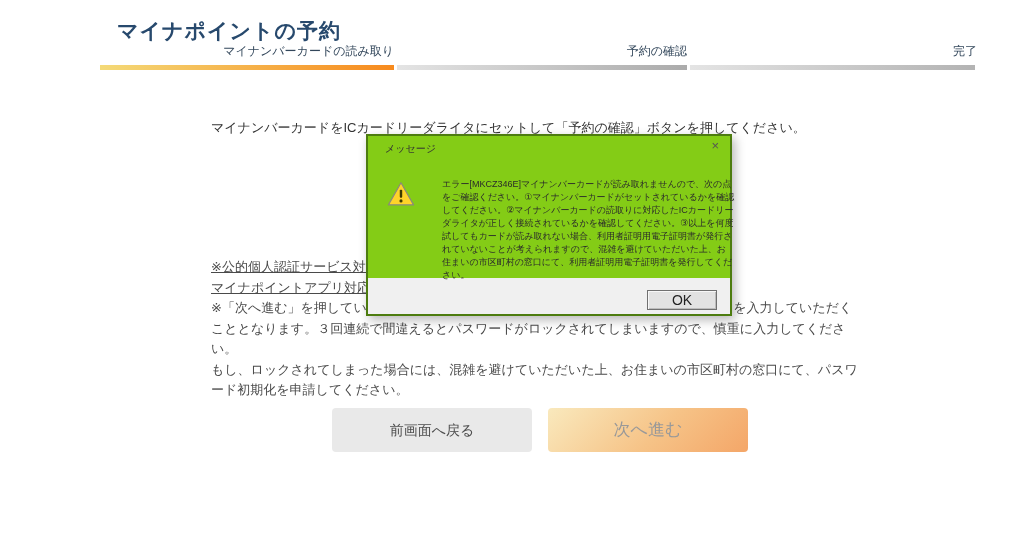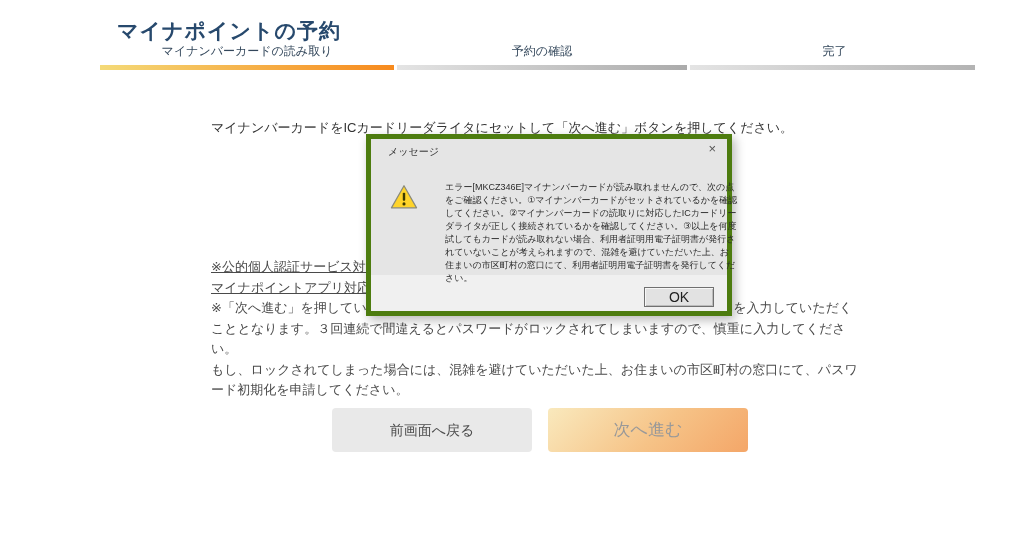--- a/index.html
+++ b/index.html
@@ -1,43 +1,43 @@
 <!DOCTYPE html>
 <html lang="ja"><head>
 <meta charset="utf-8">
 <style>
   html,body{margin:0;padding:0;background:#fff;}
   body{font-family:"Liberation Sans","DejaVu Sans",sans-serif;}
   .page{position:relative;width:1024px;height:543px;overflow:hidden;background:#fff;}
 
   .page-title{position:absolute;left:85px;top:3px;font-size:21px;font-weight:bold;color:#27496d;letter-spacing:1px;margin-left:32px;}
 
-  .step-label{position:absolute;top:43px;font-size:12px;color:#33475b;text-align:center;}
+  .step-label{position:absolute;top:43px;font-size:12px;color:#33475b;text-align:right;}
   .step-label.s1{left:100px;width:294px;}
   .step-label.s2{left:397px;width:290px;}
   .step-label.s3{left:692px;width:285px;}
 
   .bar-seg{position:absolute;top:65px;height:5px;}
   .bar-seg.s1{left:100px;width:294px;background:linear-gradient(90deg,#f4da78,#f78a1d);}
   .bar-seg.s2{left:397px;width:290px;background:linear-gradient(90deg,#e4e4e4,#ababab);}
   .bar-seg.s3{left:690px;width:285px;background:linear-gradient(90deg,#e4e4e4,#b3b3b3);}
 
   .instruction{position:absolute;left:211px;top:119px;width:660px;font-size:13px;color:#333;}
 
   .notes{position:absolute;left:211px;top:257px;width:652px;font-size:13px;line-height:20.5px;color:#4a4a4a;}
   .note-link{text-decoration:underline;color:#4a4a4a;cursor:pointer;}
   .note-para{color:#4a4a4a;}
 
   .btn{position:absolute;top:408px;width:200px;height:44px;border:none;border-radius:4px;
        font-family:inherit;cursor:pointer;text-align:center;line-height:44px;padding:0;}
   .btn-back{left:332px;background:#e9e9e9;color:#4d4d4d;font-size:14px;}
   .btn-next{left:548px;background:linear-gradient(135deg,#f9e9bd 0%,#f6c387 55%,#f4a668 100%);color:#999;font-size:17px;}
 
-  .dialog{position:absolute;left:366px;top:134px;width:366px;height:182px;background:#e5e5e5;
-          border:5px solid #4d7c0f;box-shadow:3px 4px 10px rgba(0,0,0,0.28);z-index:10;box-sizing:border-box;}
+  .dialog{position:absolute;left:366px;top:134px;width:366px;height:182px;background:#84cc16;
+          border:2px solid #4d7c0f;box-shadow:3px 4px 10px rgba(0,0,0,0.28);z-index:10;box-sizing:border-box;}
   .dlg-title{position:absolute;left:17px;top:6px;font-size:10px;color:#333;}
   .dlg-close{position:absolute;right:11px;top:3px;font-size:13px;color:#555;cursor:pointer;line-height:14px;}
   .dlg-icon{position:absolute;left:19px;top:45px;width:28px;height:26px;}
   .dlg-msg{position:absolute;left:74px;top:42px;width:293px;font-size:9px;line-height:13px;color:#2b2b2b;}
   .dlg-footer{position:absolute;left:0;right:0;bottom:0;height:36px;background:#f0f0f0;}
   .dlg-ok{position:absolute;right:13px;bottom:4px;width:70px;height:20px;background:#e2e2e2;
           border:1px solid #707070;box-shadow:inset 1px 1px 0 #f7f7f7, inset -1px -1px 0 #bcbcbc;
           font-size:14px;color:#222;font-family:inherit;cursor:pointer;padding:0;line-height:18px;text-align:center;}
 
   .footer{position:absolute;left:0;top:522px;width:1024px;height:21px;
@@ -53,21 +53,21 @@
 
   <div class="stepper">
     <div class="step-label s1">マイナンバーカードの読み取り</div>
     <div class="step-label s2">予約の確認</div>
     <div class="step-label s3">完了</div>
     <div class="bar-seg s1"></div>
     <div class="bar-seg s2"></div>
     <div class="bar-seg s3"></div>
   </div>
 
-  <div class="instruction">マイナンバーカードをICカードリーダライタにセットして「次へ進む」ボタンを押してください。</div>
+  <div class="instruction">マイナンバーカードをICカードリーダライタにセットして「予約の確認」ボタンを押してください。</div>
 
   <div class="notes">
     <div class="note-link">※公的個人認証サービス対応のICカードリーダライタはこちら</div>
     <div class="note-link">マイナポイントアプリ対応スマートフォンはこちら</div>
     <div class="note-para">※「次へ進む」を押していただいた後、利用者証明用電子証明書パスワード（数字４桁）を入力していただくこととなります。３回連続で間違えるとパスワードがロックされてしまいますので、慎重に入力してください。</div>
     <div class="note-para">もし、ロックされてしまった場合には、混雑を避けていただいた上、お住まいの市区町村の窓口にて、パスワード初期化を申請してください。</div>
   </div>
 
   <button class="btn btn-next">次へ進む</button>
   <button class="btn btn-back">前画面へ戻る</button>

